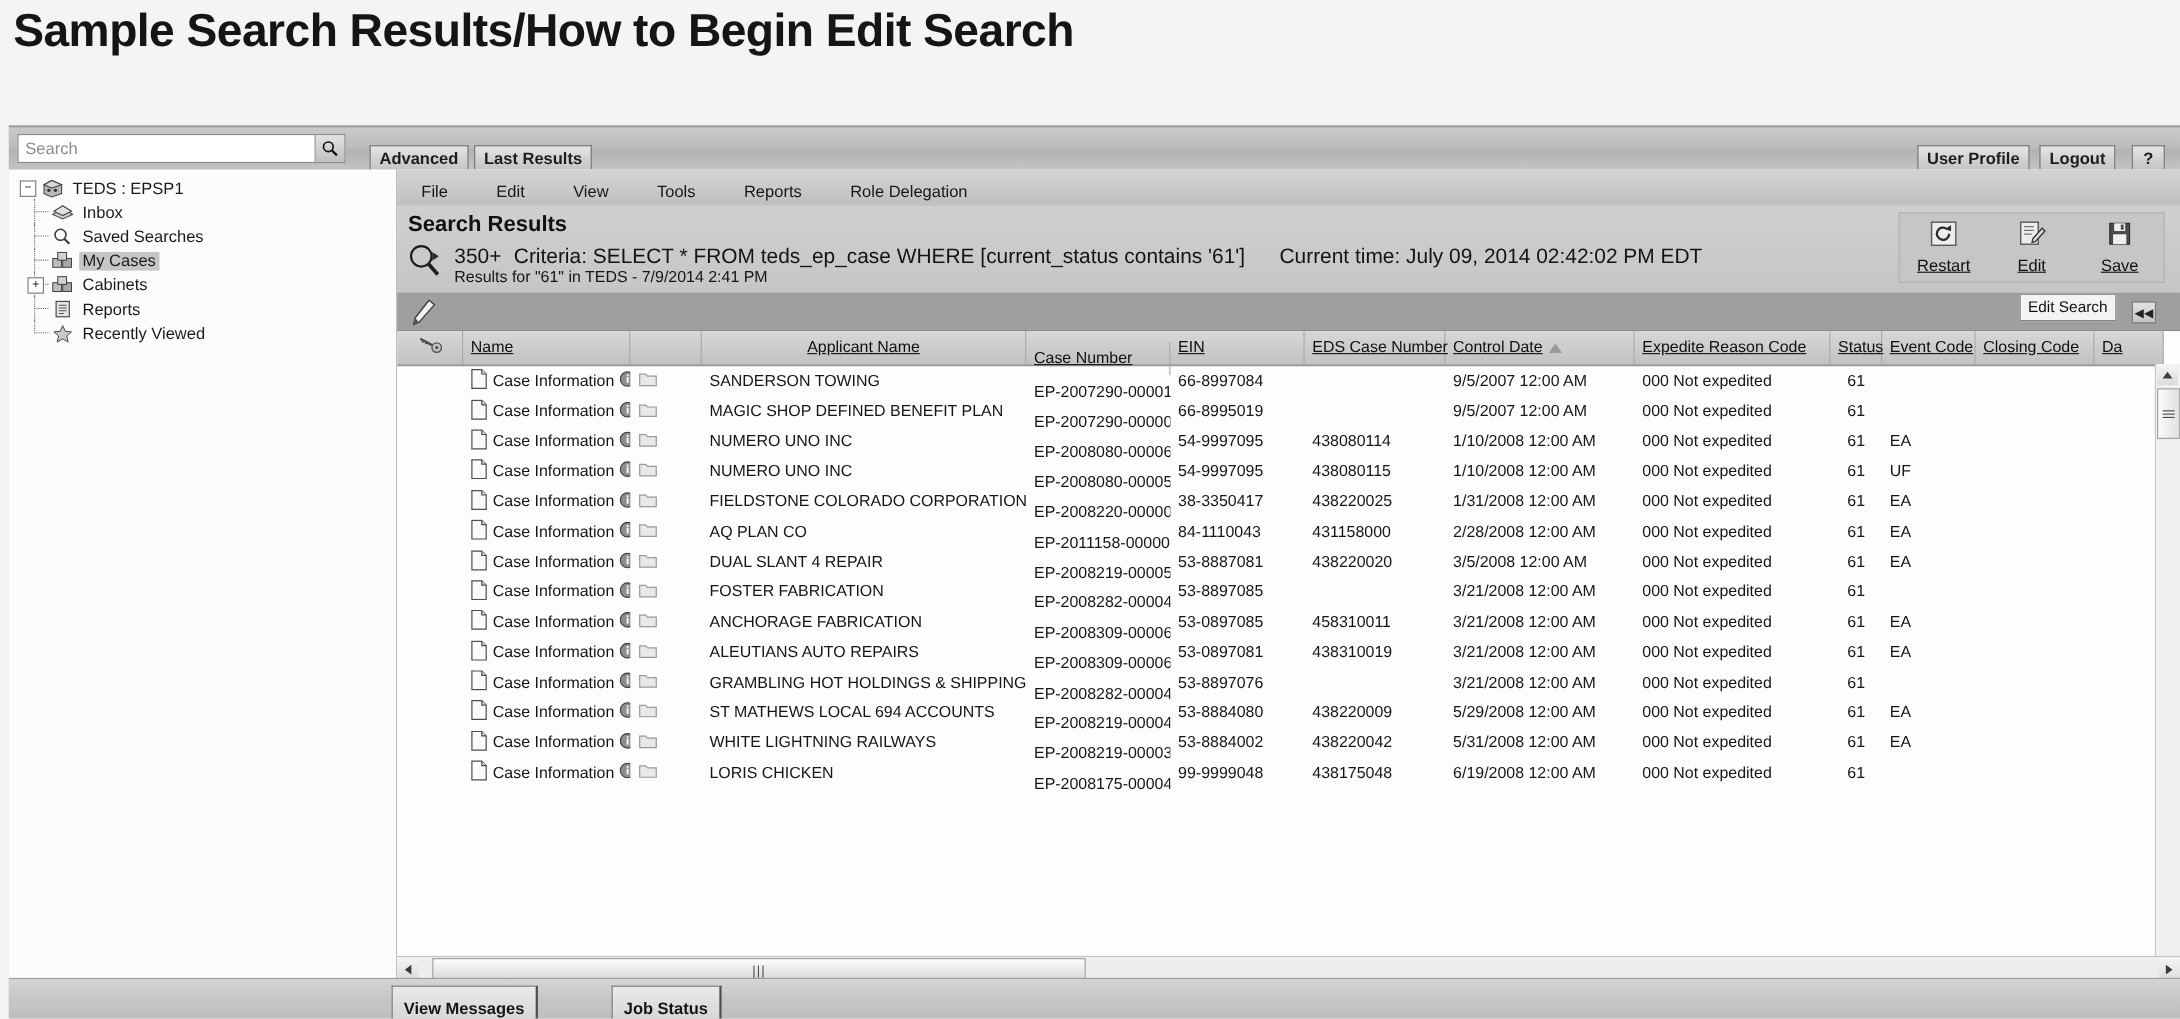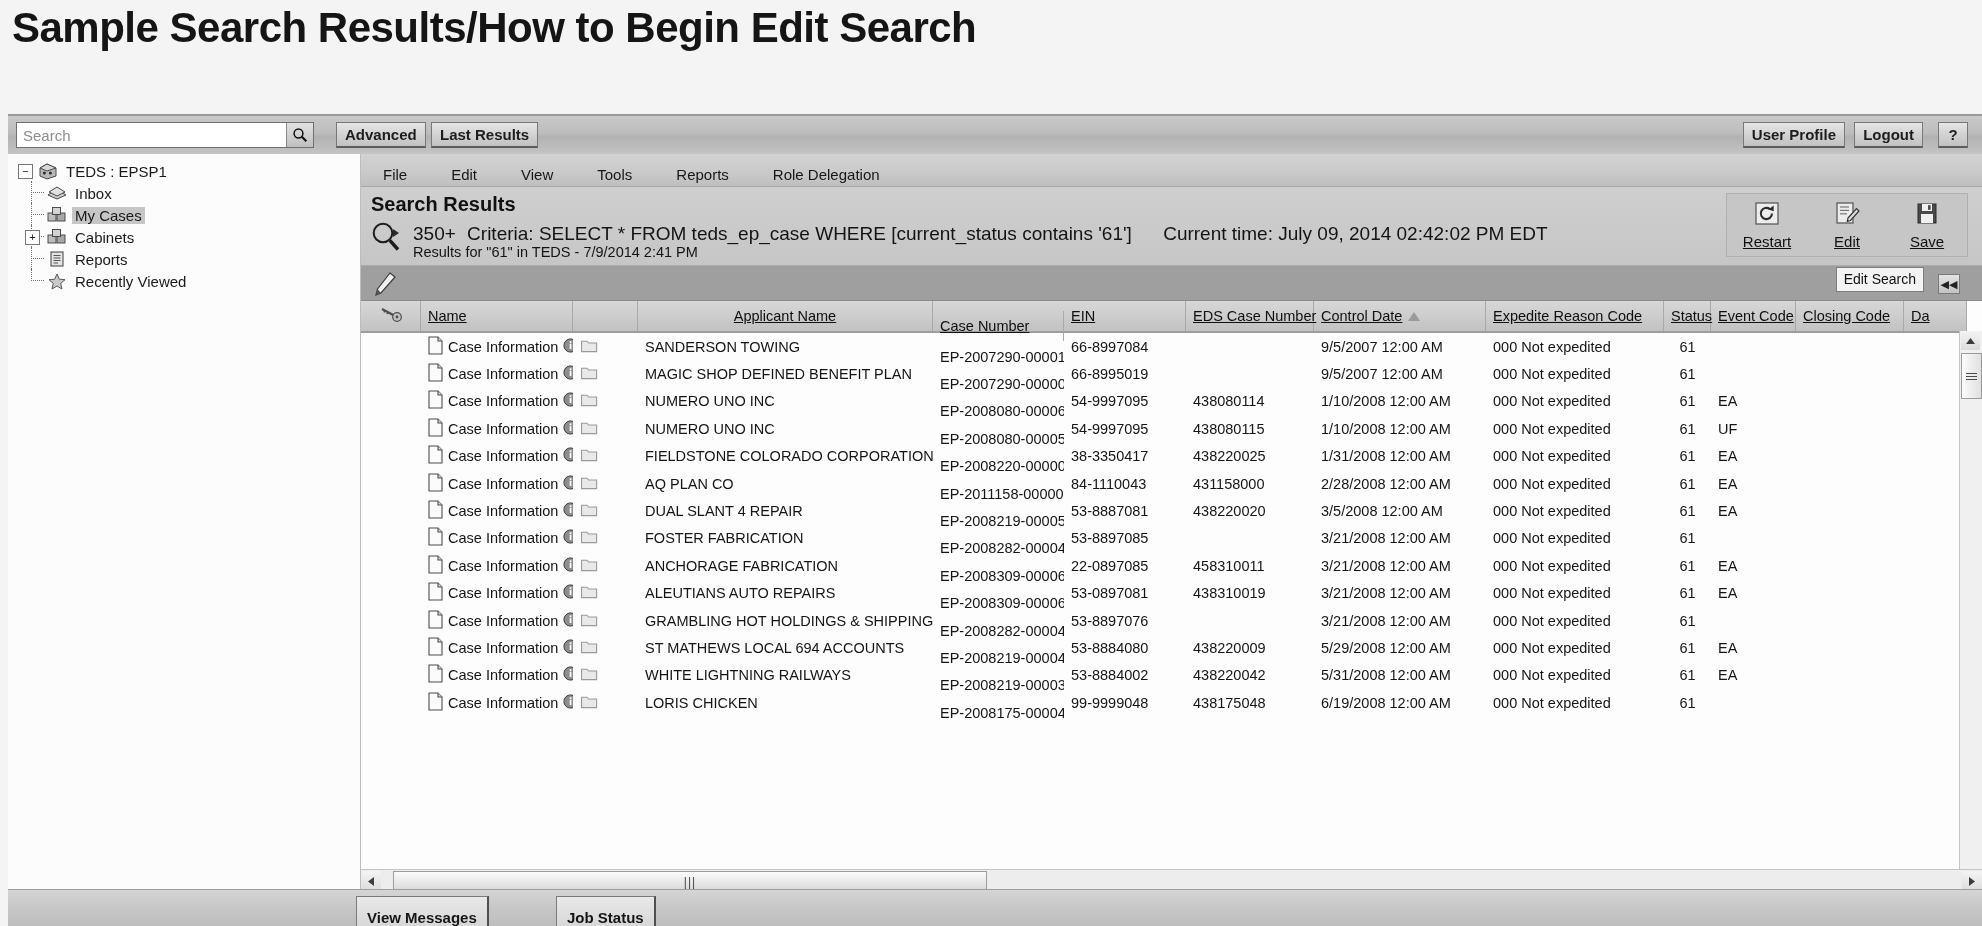--- a/index.html
+++ b/index.html
@@ -67,21 +67,21 @@
   .search-input::placeholder { color:#8d8d8d; }
   .search-go {
     width: 26px;
     background: linear-gradient(to bottom,#e2e2e2,#c0c0c0);
     border-left: 1px solid #8a8a8a;
     display: flex; align-items: center; justify-content: center;
     cursor: pointer;
   }
   .tb-btn {
     position: absolute;
-    top: 6px; height: 26px;
+    top: 16px; height: 26px;
     background: linear-gradient(to bottom,#e6e6e6 0%,#d2d2d2 50%,#c2c2c2 100%);
     border: 1px solid #787878;
     border-bottom: 2px solid #5c5c5c;
     box-sizing: border-box;
     display: flex; align-items: center; justify-content: center;
     font-size: 15px; font-weight: bold; color: #1d1d1d;
     padding: 1px 8px;
     cursor: pointer;
     white-space: nowrap;
     font-family: "Liberation Sans", sans-serif;
@@ -441,20 +441,29 @@
         <div class="tree-node child cont">
           <span class="t-icon">
             <svg width="22" height="18" viewBox="0 0 22 18">
               <polygon points="2,11 11,5 20,11 11,15" fill="#cfcfcf" stroke="#474747" stroke-width="1"></polygon>
               <polygon points="3,8 11,3 19,8 11,12" fill="#e2e2e2" stroke="#474747" stroke-width="1"></polygon>
             </svg>
           </span>
           <span class="tree-label">Inbox</span>
         </div>
 
+        <div class="tree-node child cont">
+          <span class="t-icon">
+            <svg width="22" height="18" viewBox="0 0 22 18">
+              <circle cx="9" cy="7.5" r="5" fill="none" stroke="#3a3a3a" stroke-width="1.4"></circle>
+              <line x1="12.6" y1="11.2" x2="17" y2="15.6" stroke="#3a3a3a" stroke-width="2"></line>
+            </svg>
+          </span>
+          <span class="tree-label">Saved Searches</span>
+        </div>
 
         <div class="tree-node child cont">
           <span class="t-icon">
             <svg width="22" height="18" viewBox="0 0 22 18">
               <rect x="2" y="7" width="8" height="8" fill="#bdbdbd" stroke="#3e3e3e" stroke-width="0.9"></rect>
               <rect x="11" y="7" width="8" height="8" fill="#a8a8a8" stroke="#3e3e3e" stroke-width="0.9"></rect>
               <rect x="6.5" y="1.5" width="8" height="7" fill="#d2d2d2" stroke="#3e3e3e" stroke-width="0.9"></rect>
             </svg>
           </span>
           <span class="tree-label selected">My Cases</span>
@@ -884,21 +893,21 @@
                     <rect x="6.7" y="3.3" width="1.7" height="1.8" fill="#fff"></rect>
                   </svg></span>
               </div>
               <div class="gc c-fold">
                 <span><svg width="18" height="15" viewBox="0 0 18 15">
                     <path d="M1.5 3.2 h5.5 l1.6 1.8 h8 v8.6 h-15 z" fill="#e9e9e9" stroke="#9a9a9a" stroke-width="1.1"></path>
                   </svg></span>
               </div>
               <div class="gc c-app">ANCHORAGE FABRICATION</div>
               <div class="gc c-case">EP-2008309-000061</div>
-              <div class="gc c-ein">22-0897085</div>
+              <div class="gc c-ein">53-0897085</div>
               <div class="gc c-eds">458310011</div>
               <div class="gc c-ctrl">3/21/2008 12:00 AM</div>
               <div class="gc c-exp">000 Not expedited</div>
               <div class="gc c-stat center">61</div>
               <div class="gc c-evt">EA</div>
               <div class="gc c-close"></div>
               <div class="gc c-da"></div>
             </div>
             <div class="grow">
               <div class="gc c-key"></div>

